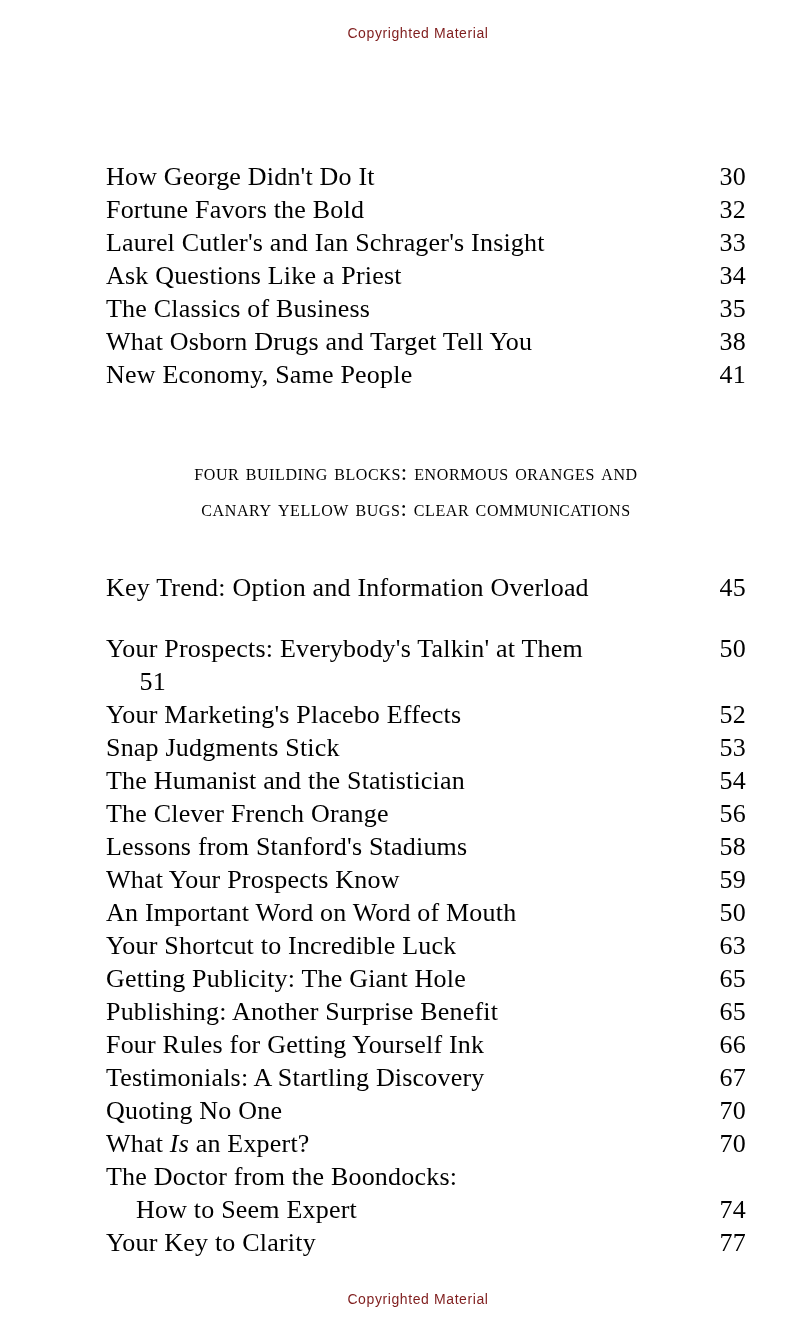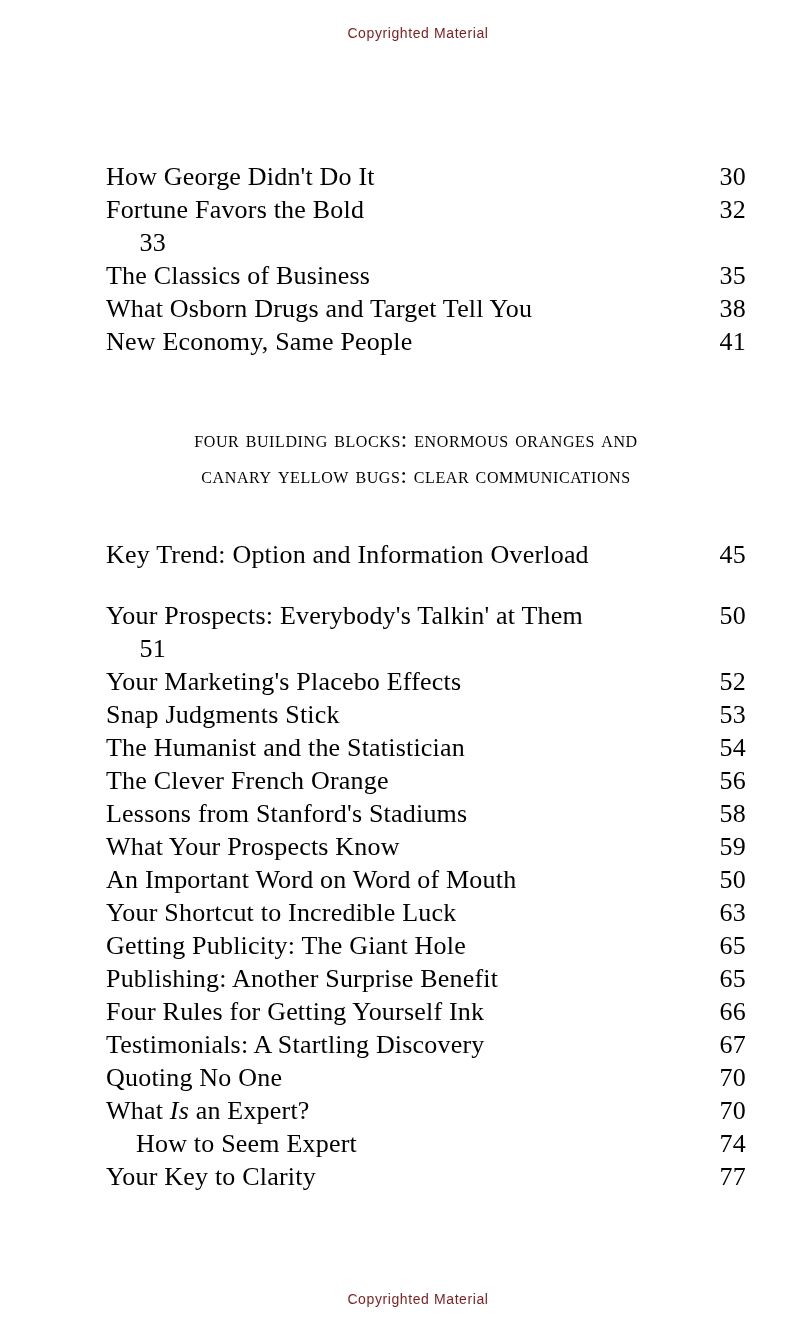--- a/index.html
+++ b/index.html
@@ -107,21 +107,26 @@
     <ul class="toc-list">
       <li class="toc-row">
         <span class="title">How George Didn't Do It</span>
         <span class="page-no">30</span>
       </li>
       <li class="toc-row">
         <span class="title">Fortune Favors the Bold</span>
         <span class="page-no">32</span>
       </li>
       <li class="toc-row">
+        <span class="title">Laurel Cutler's and Ian Schrager's Insight</span>
         <span class="page-no">33</span>
+      </li>
+      <li class="toc-row">
+        <span class="title">Ask Questions Like a Priest</span>
+        <span class="page-no">34</span>
       </li>
       <li class="toc-row">
         <span class="title">The Classics of Business</span>
         <span class="page-no">35</span>
       </li>
       <li class="toc-row">
         <span class="title">What Osborn Drugs and Target Tell You</span>
         <span class="page-no">38</span>
       </li>
       <li class="toc-row">
@@ -205,20 +210,24 @@
       <li class="toc-row">
         <span class="title">Quoting No One</span>
         <span class="page-no">70</span>
       </li>
 
       <li class="toc-row">
         <span class="title"><span>What </span><em class="italic">Is</em><span> an Expert?</span></span>
         <span class="page-no">70</span>
       </li>
 
+      <li class="toc-row no-page">
+        <span class="title">The Doctor from the Boondocks:</span>
+        <span class="page-no"></span>
+      </li>
       <li class="toc-row indent">
         <span class="title">How to Seem Expert</span>
         <span class="page-no">74</span>
       </li>
 
       <li class="toc-row">
         <span class="title">Your Key to Clarity</span>
         <span class="page-no">77</span>
       </li>
     </ul>

